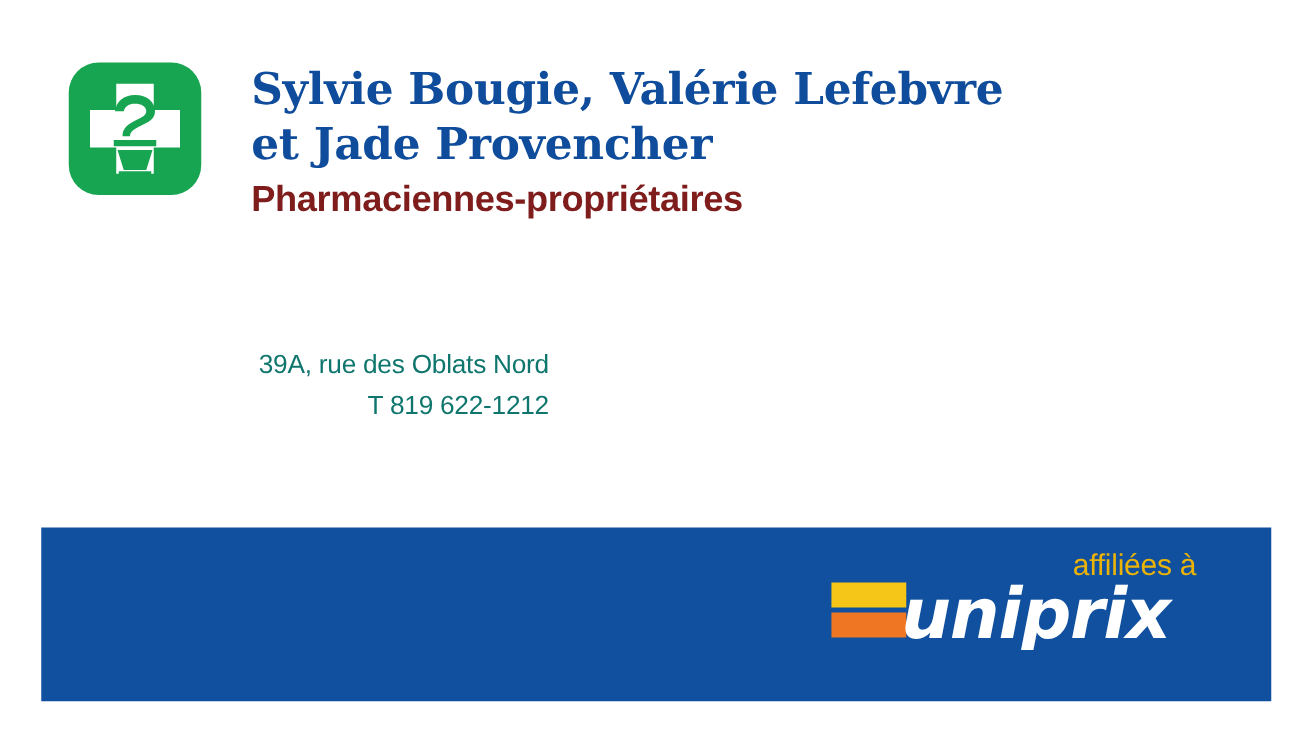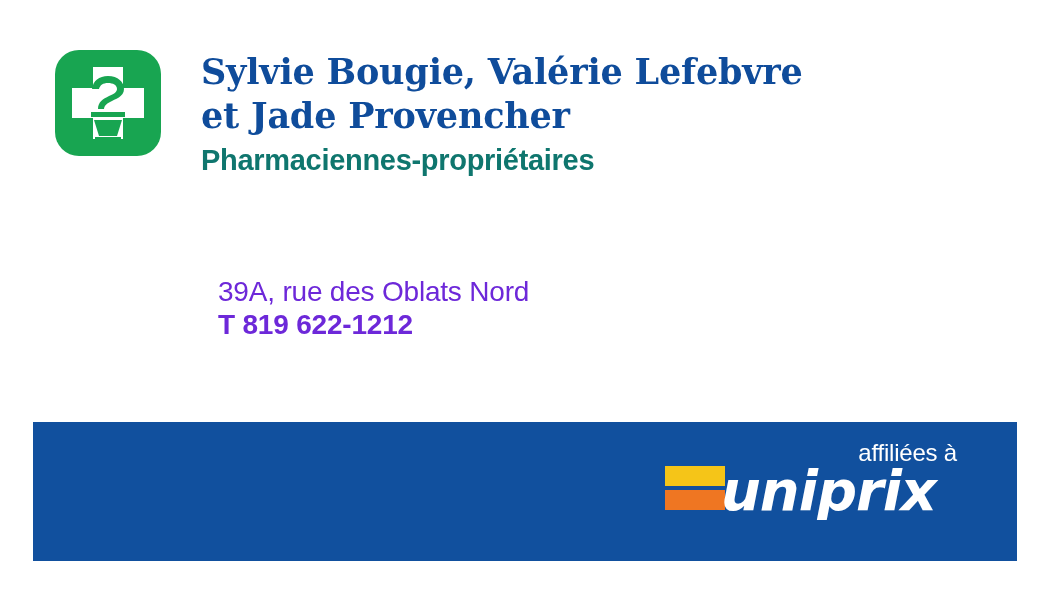--- a/index.html
+++ b/index.html
@@ -54,59 +54,60 @@
     color: #0f4c9b;
     font-size: 35px;
     line-height: 1.25;
     letter-spacing: -0.2px;
     white-space: pre-line;
     margin: 0;
   }
   .pharmacist-role {
     font-family: "Liberation Sans", sans-serif;
     font-weight: bold;
-    color: #0f766e;
+    color: #7f1d1d;
     font-size: 29px;
     line-height: 1.25;
     margin: 4px 0 0 0;
     letter-spacing: -0.3px;
   }
 
   
   .address {
     position: absolute;
-    left: 218px;
+    left: 207px;
     top: 276px;
-    color: #6d28d9;
-    font-size: 28px;
+    color: #0f766e;
+    font-size: 21px;
     line-height: 31px;
     letter-spacing: -0.2px;
   }
   .address div {
     white-space: nowrap;
   }
   .address .phone {
-    font-weight: bold;
+    font-weight: normal;
     margin-top: 2px;
+    text-align: right;
   }
 
   
   .footer {
     position: absolute;
     left: 33px;
     top: 422px;
     width: 984px;
     height: 139px;
     background: #11509e;
   }
   .affiliation {
     position: absolute;
     right: 60px;
     top: 17px;
-    color: #ffffff;
+    color: #eab308;
     font-size: 24px;
     letter-spacing: -0.2px;
   }
   .brand {
     position: absolute;
     right: 52px;
     top: 36px;
     height: 62px;
     display: flex;
     align-items: center;

